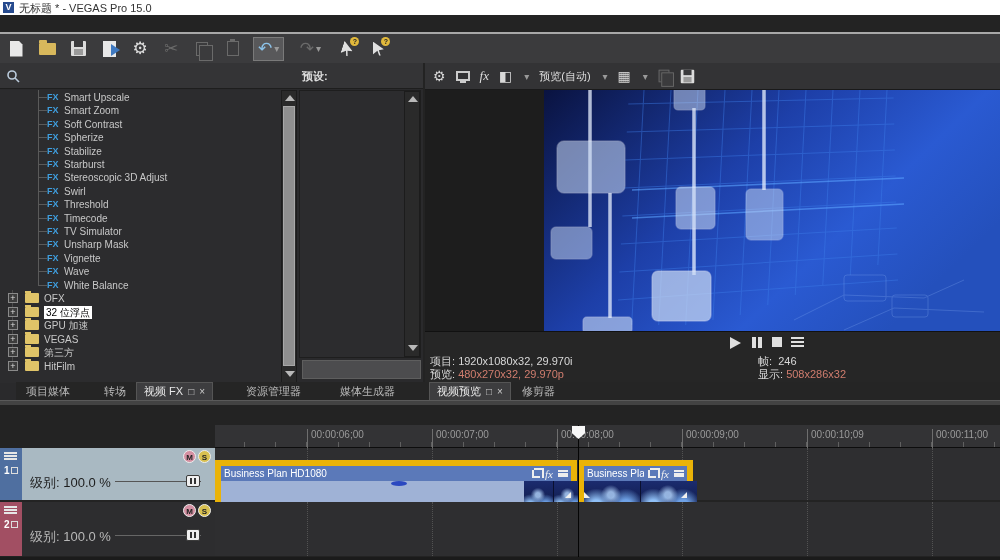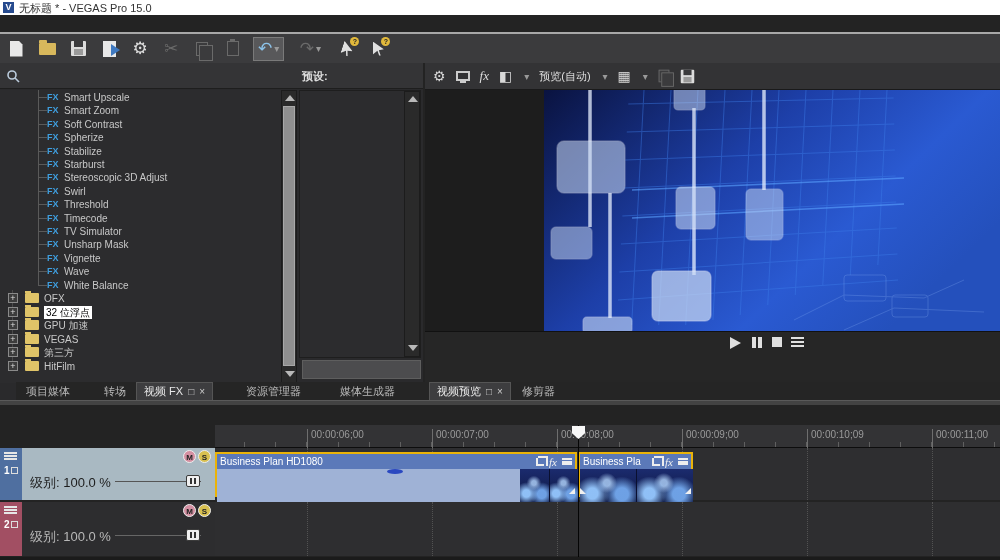--- a/index.html
+++ b/index.html
@@ -113,21 +113,21 @@
   .levellabel{position:absolute;left:30px;top:26px;font-size:13px}
   .sliderline{position:absolute;left:115px;top:33px;width:86px;height:1px;background:#555}
   .shandle{position:absolute;left:186px;top:27px;width:14px;height:12px;background:#f0f0f0;border:1px solid #3a3a3a;border-radius:2px}
   .shandle::before{content:"";position:absolute;left:3px;top:2px;width:2px;height:6px;background:#333}
   .shandle::after{content:"";position:absolute;left:7px;top:2px;width:2px;height:6px;background:#333}
   .mcirc,.scirc{position:absolute;top:2px;width:13px;height:13px;border-radius:50%;font-size:8px;font-weight:bold;
        color:#222;text-align:center;line-height:13px}
   .mcirc{background:#d490a2;border:1px solid #eee}
   .scirc{background:#d8c050;border:1px solid #eee}
   
-  .clip{position:absolute;top:4px;height:45px;border:2px solid #eab308}
+  .clip{position:absolute;top:12px;height:45px;border:6px solid #eab308}
   .cliphead{position:absolute;left:0;top:0;width:100%;height:15px;background:#5b79b9;display:flex;
        align-items:center;padding:0 3px;gap:4px;color:#fff;font-size:10px;white-space:nowrap;overflow:hidden}
   .clipbody{position:absolute;left:0;top:15px;width:100%;height:35px;background:#9fb2d6}
   .cicons{margin-left:auto;display:flex;gap:5px;align-items:center;flex-shrink:0}
   .crop-ic{width:8px;height:8px;border-left:2px solid #eee;border-bottom:2px solid #eee;position:relative}
   .crop-ic::after{content:"";position:absolute;right:-4px;top:-2px;width:8px;height:8px;border-right:2px solid #eee;border-top:2px solid #eee}
   .cfx{font-style:italic;font-family:"Liberation Serif",serif;font-size:11px;color:#f0f0f0}
   .chamb{width:10px;height:7px;border-top:2px solid #eee;border-bottom:2px solid #eee;position:relative}
   .chamb::after{content:"";position:absolute;left:0;top:1px;width:10px;height:1.5px;background:#eee}
   .thumb{position:absolute;top:15px;height:35px;background:
@@ -423,20 +423,38 @@
       </svg>
     </div>
 
     <div class="abs transport">
       <div class="play-tri"></div>
       <div class="pausebars"></div>
       <div class="stopsq"></div>
       <div class="menubars"></div>
     </div>
 
+    <div class="abs" style="left:0;top:290px;width:575px;height:29px">
+      <span class="statusline" style="left:5px;top:1px">
+        <span>项目:</span>
+        <span>1920x1080x32, 29.970i</span>
+      </span>
+      <span class="statusline" style="left:5px;top:14px">
+        <span>预览:</span>
+        <span class="redval">480x270x32, 29.970p</span>
+      </span>
+      <span class="statusline" style="left:333px;top:1px">
+        <span>帧:</span>&nbsp;
+        <span>246</span>
+      </span>
+      <span class="statusline" style="left:333px;top:14px">
+        <span>显示:</span>
+        <span class="redval">508x286x32</span>
+      </span>
+    </div>
 
     <div class="abs tabsrow" style="left:0;top:319px;width:575px">
       <div class="tab-active" style="left:4px">
         <span>视频预览</span>
         <span class="tabglyph">□</span>
         <span class="tabglyph">×</span>
       </div>
       <span class="tabtxt" style="left:97px">修剪器</span>
     </div>
   </div>

